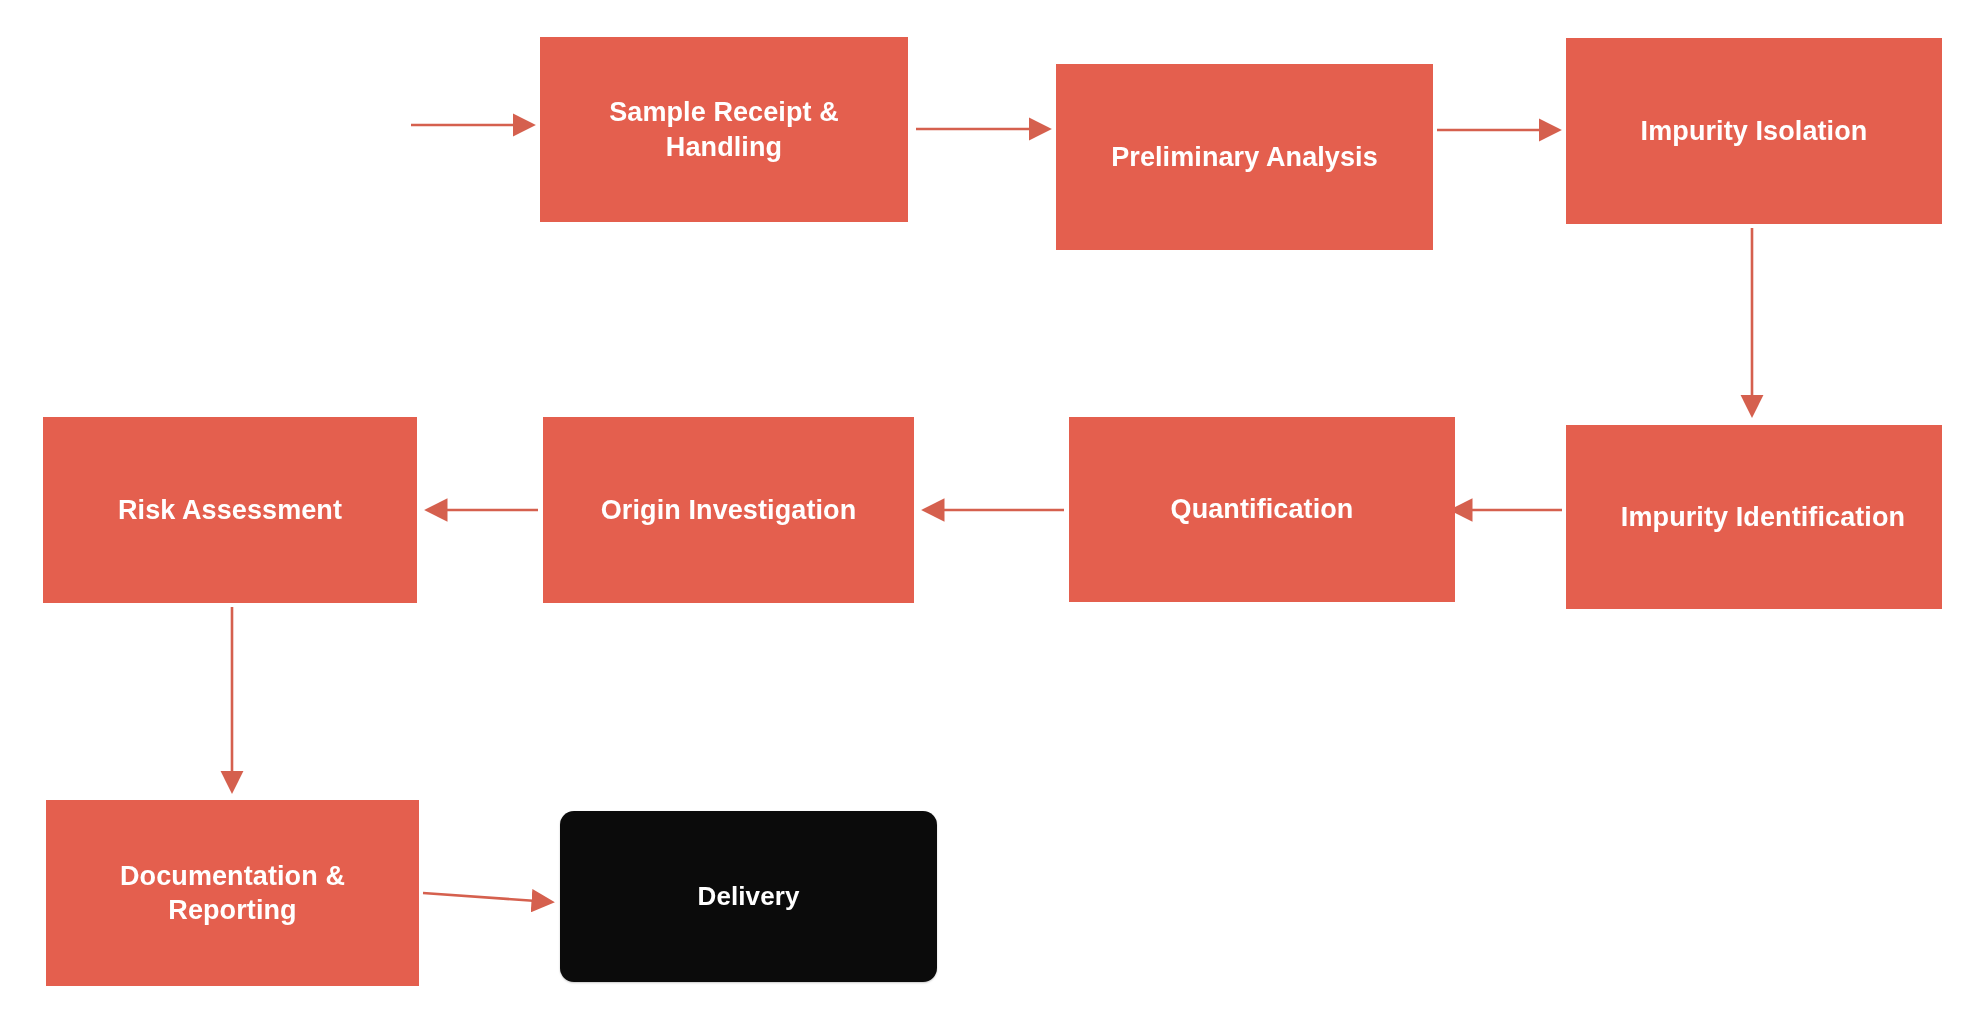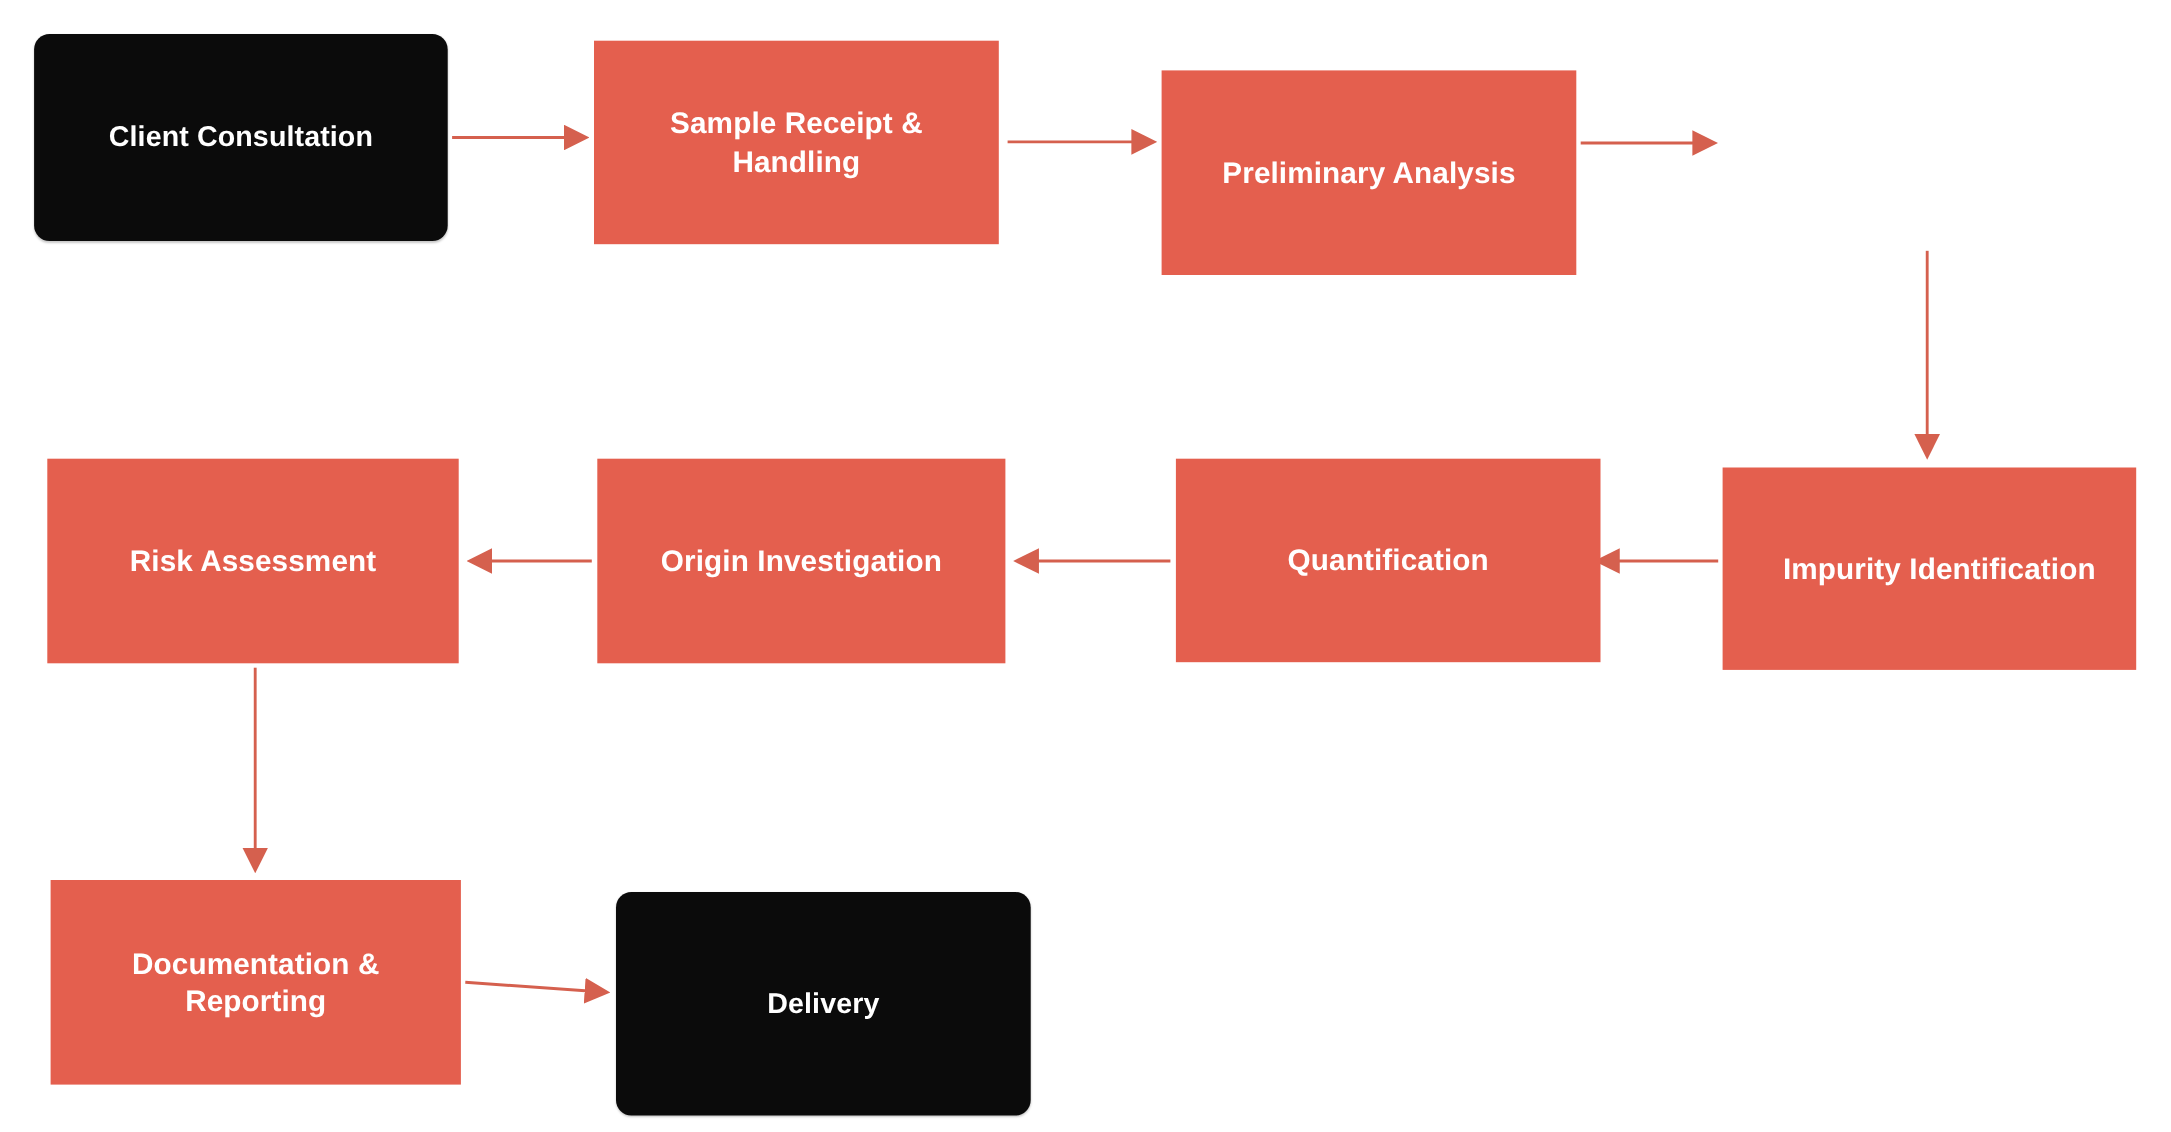--- a/index.html
+++ b/index.html
@@ -88,32 +88,32 @@
       <path d="M 538 510 L 428 510" stroke="#D5604E" stroke-width="2.6" fill="none" marker-end="url(#arrow-right)"></path>
     </g>
     <g>
       <path d="M 232 607 L 232 790" stroke="#D5604E" stroke-width="2.6" fill="none" marker-end="url(#arrow-right)"></path>
     </g>
     <g>
       <path d="M 423 893 L 551 902" stroke="#D5604E" stroke-width="2.6" fill="none" marker-end="url(#arrow-right)"></path>
     </g>
   </svg>
 
-  <div class="node terminal" style="left: 31px; top: 31px; width: 376px; height: 188px;">
-    <span class="label">Client Consultation</span>
-  </div>
 
   <div class="node process" style="left: 540px; top: 37px; width: 368px; height: 185px;">
     <span class="label">Sample Receipt &amp; Handling</span>
   </div>
 
   <div class="node process" style="left: 1056px; top: 36px; width: 377px; height: 186px; margin-top: 28px;">
     <span class="label">Preliminary Analysis</span>
   </div>
 
+  <div class="node process" style="left: 1566px; top: 38px; width: 376px; height: 186px;">
+    <span class="label">Impurity Isolation</span>
+  </div>
 
   <div class="node process" style="left: 1566px; top: 425px; width: 376px; height: 184px; padding-left: 32px;">
     <span class="label">Impurity Identification</span>
   </div>
 
   <div class="node process" style="left: 1069px; top: 417px; width: 386px; height: 185px;">
     <span class="label">Quantification</span>
   </div>
 
   <div class="node process" style="left: 543px; top: 417px; width: 371px; height: 186px;">
@@ -121,17 +121,17 @@
   </div>
 
   <div class="node process" style="left: 46px; top: 800px; width: 373px; height: 186px;">
     <span class="label">Documentation &amp; Reporting</span>
   </div>
 
   <div class="node process" style="left: 43px; top: 417px; width: 374px; height: 186px;">
     <span class="label">Risk Assessment</span>
   </div>
 
-  <div class="node terminal" style="left: 560px; top: 811px; width: 377px; height: 203px;">
+  <div class="node terminal" style="left: 560px; top: 811px; width: 377px; height: 171px;">
     <span class="label">Delivery</span>
   </div>
 
 </div>
 
 </body></html>

